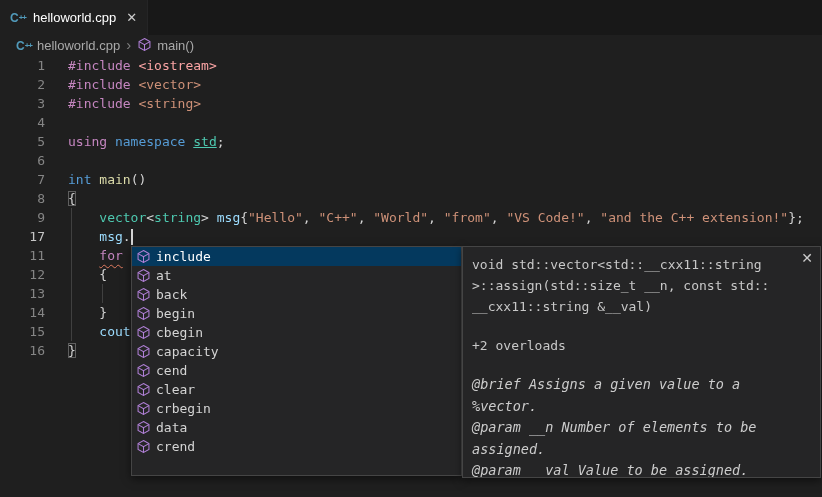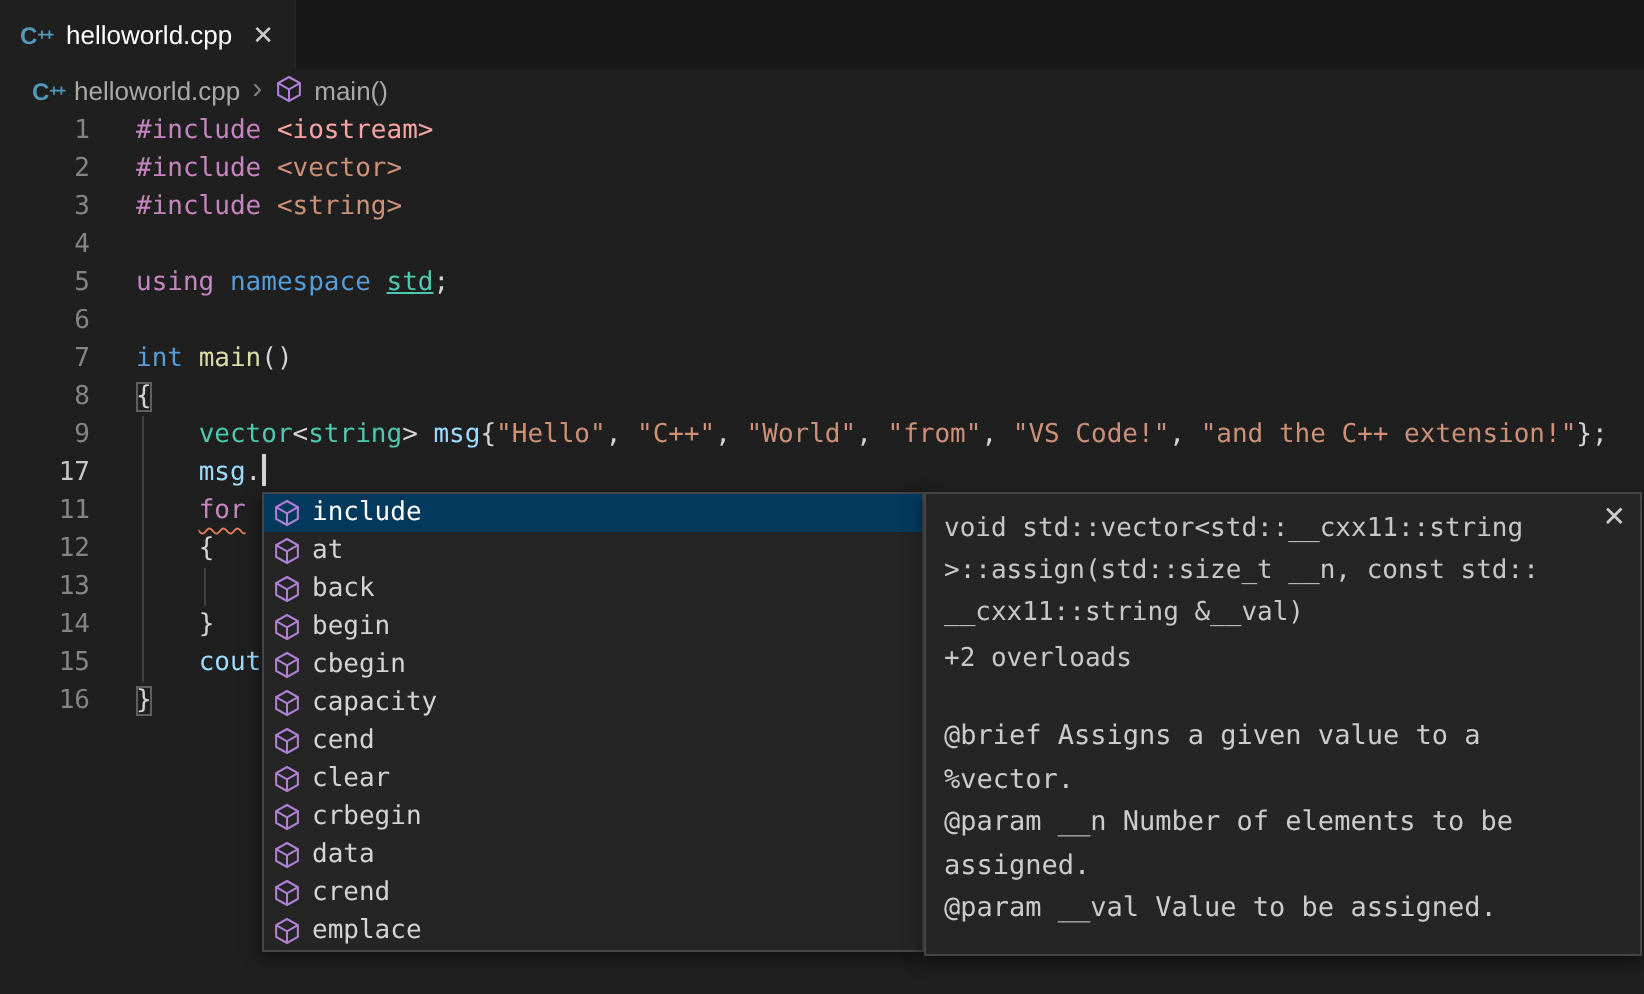--- a/index.html
+++ b/index.html
@@ -48,22 +48,22 @@
 
   
   .docs { position:absolute; left:462px; top:190px; width:359px; height:232px;
           background:#252526; border:1px solid #454545; padding:7px 22px 6px 9px;
           box-shadow:0 3px 8px rgba(0,0,0,.5); overflow:hidden; }
   .docs-close { position:absolute; top:3px; right:7px; color:#cccccc; font-size:14px;
                 cursor:pointer; font-family:"Liberation Sans", sans-serif; }
   .docs-sig { font-family:"DejaVu Sans Mono", monospace; font-size:13px;
               line-height:21px; color:#c8c8c8; white-space:pre; }
   .docs-overloads { font-family:"DejaVu Sans Mono", monospace; font-size:13px;
-                    color:#c8c8c8; margin-top:5px; }
-  .docs-body { margin-top:21px; font-size:13.5px; line-height:21.5px; color:#cccccc; }
+                    color:#c8c8c8; margin-top:21px; }
+  .docs-body { margin-top:21px; font-size:13.5px; line-height:21.5px; color:#cccccc;font-style:italic; }
   .doc-line { min-height:21.5px; }
 </style>
 </head>
 <body>
 
 <div class="tabbar">
   <div class="tab">
     <span class="cpp-icon">C<small>++</small></span>
     <span>helloworld.cpp</span>
     <span class="tab-close">✕</span>
@@ -226,27 +226,20 @@
     <path d="M2.2 4.9 L8 8.2 L13.8 4.9 M8 8.2 V14.4" fill="none" stroke="#b180d7" stroke-width="1.1"></path>
   </svg>
         <span>data</span>
       </div>
       <div class="suggest-row">
         <svg width="15" height="15" viewBox="0 0 16 16">
     <path d="M8 1.6 L13.8 4.9 V11.1 L8 14.4 L2.2 11.1 V4.9 Z" fill="none" stroke="#b180d7" stroke-width="1.1"></path>
     <path d="M2.2 4.9 L8 8.2 L13.8 4.9 M8 8.2 V14.4" fill="none" stroke="#b180d7" stroke-width="1.1"></path>
   </svg>
         <span>crend</span>
-      </div>
-      <div class="suggest-row">
-        <svg width="15" height="15" viewBox="0 0 16 16">
-    <path d="M8 1.6 L13.8 4.9 V11.1 L8 14.4 L2.2 11.1 V4.9 Z" fill="none" stroke="#b180d7" stroke-width="1.1"></path>
-    <path d="M2.2 4.9 L8 8.2 L13.8 4.9 M8 8.2 V14.4" fill="none" stroke="#b180d7" stroke-width="1.1"></path>
-  </svg>
-        <span>emplace</span>
       </div>
     </div>
 
   <div class="docs">
     <span class="docs-close">✕</span>
     <div class="docs-sig" id="docs-sig">void std::vector&lt;std::__cxx11::string
 &gt;::assign(std::size_t __n, const std::
 __cxx11::string &amp;__val)</div>
     <div class="docs-overloads">+2 overloads</div>
     <div class="docs-body" id="docs-body">

